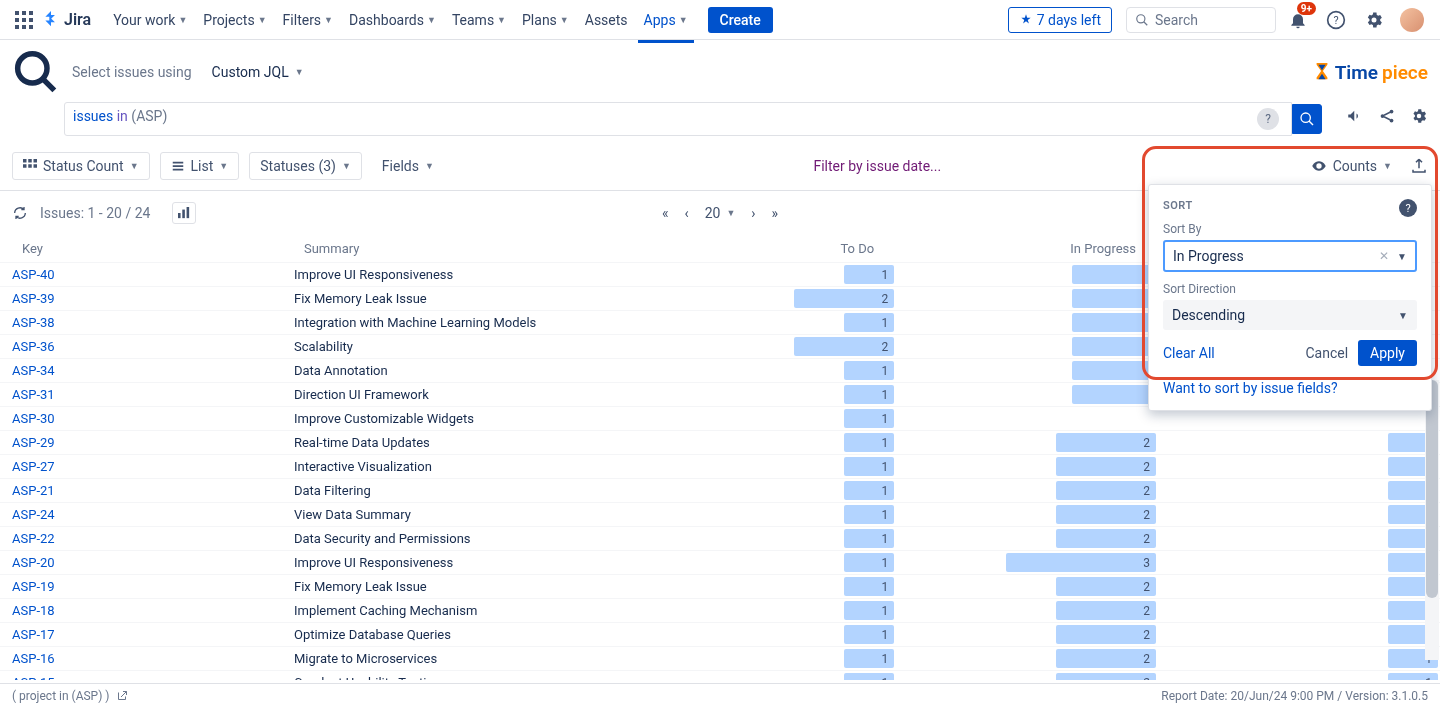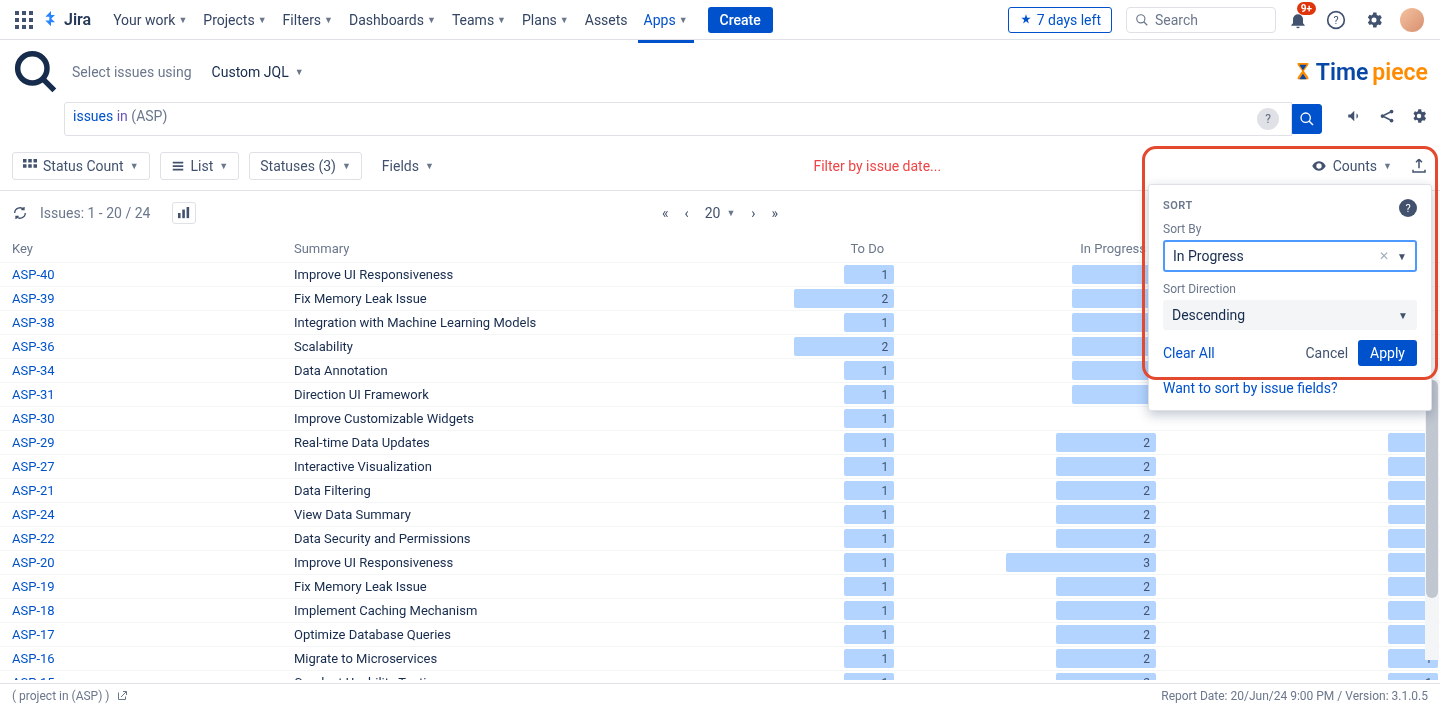--- a/index.html
+++ b/index.html
@@ -20,55 +20,55 @@
 .search-box { width: 150px; border:1px solid #dfe1e6; border-radius:4px; padding:4px 8px; display:flex; align-items:center; gap:6px; color:#6b778c; margin-left:8px; cursor:text;}
 .top-icon { width:32px; height:32px; display:flex; align-items:center; justify-content:center; color:#42526e; border-radius:50%; cursor:pointer; position:relative; }
 .notif-badge { position:absolute; top:-2px; right:-2px; background:#de350b; color:#fff; font-size:10px; padding:1px 4px; border-radius:8px; font-weight:700;}
 .avatar { width:24px; height:24px; border-radius:50%; background:linear-gradient(135deg,#f4c2a1,#d89070); }
 
 
 .subhead { display:flex; align-items:center; padding: 8px 12px 0 12px; gap:12px; }
 .big-search { width:48px; height:48px; display:flex; align-items:center; justify-content:center; }
 .sel-row { display:flex; align-items:center; gap:10px; font-size:14px; color:#6b778c; flex:1; }
 .custom-jql { color:#172b4d; padding:4px 10px; border-radius:3px; display:flex; align-items:center; gap:6px; cursor:pointer;}
-.timepiece { display:flex; align-items:center; gap:4px; font-size:23px; font-weight:600; }
+.timepiece { display:flex; align-items:center; gap:4px; font-size:19px; font-weight:600; }
 .timepiece .t1 { color:#0747a6; }
 .timepiece .t2 { color:#ff8b00; }
 .jql-bar { margin: 6px 12px 0 64px; display:flex; align-items:center; }
 .jql-input { flex:1; border:1px solid #dfe1e6; border-radius:3px 0 0 3px; padding:5px 8px; font-size:14px; color:#6b778c; }
 .jql-input .proj { color:#0052cc; }
 .jql-input .in { color:#6554c0; }
 .help-q { width:22px; height:22px; border-radius:50%; background:#dfe1e6; display:inline-flex; align-items:center; justify-content:center; color:#5e6c84; font-size:12px; margin-right:4px;}
 .search-run { width:30px; height:30px; background:#0052cc; color:#fff; display:flex; align-items:center; justify-content:center; border-radius:0 3px 3px 0; cursor:pointer; border:1px solid #0052cc;}
 .right-icons { margin-left:auto; display:flex; gap:14px; padding:0 12px; color:#42526e;}
 .right-icons span { cursor:pointer; }
 
 
 .toolbar { display:flex; align-items:center; gap:10px; padding: 10px 12px; border-bottom: 1px solid #dfe1e6; margin-top: 6px; }
 .pill { border:1px solid #dfe1e6; border-radius:3px; padding:5px 10px; display:flex; align-items:center; gap:6px; font-size:14px; color:#42526e; cursor:pointer; background:#fff;}
 .pill.no-border { border:none; }
-.center-filter { flex:1; text-align:center; color:#ef4444; font-size:14px; }
+.center-filter { flex:1; text-align:center; color:#701a75; font-size:14px; }
 .counts { display:flex; align-items:center; gap:6px; color:#42526e; cursor:pointer; }
 
 
 .pager { display:flex; align-items:center; padding:8px 12px; gap:12px; position:relative;}
 .issues-txt { color:#6b778c; font-size:14px; display:flex; align-items:center; gap:22px;}
 .refresh { color:#42526e; cursor:pointer;}
 .chartbtn { width:24px; height:22px; border:1px solid #dfe1e6; border-radius:3px; display:flex; align-items:center; justify-content:center; cursor:pointer;}
 .pager-center { position:absolute; left:50%; transform:translateX(-50%); display:flex; align-items:center; gap:16px; color:#42526e; }
 .pager-center span { cursor:pointer; }
 .pgsize { display:flex; align-items:center; gap:6px; }
 .pager-right { margin-left:auto; display:flex; gap:10px; }
 .btn-outline { border:1px solid #dfe1e6; border-radius:3px; padding:5px 10px; display:flex; align-items:center; gap:6px; cursor:pointer; color:#42526e; font-size:14px;}
 .btn-sort { background:#253858; color:#fff; border:1px solid #253858; border-radius:3px; padding:5px 10px; display:flex; align-items:center; gap:6px; cursor:pointer; font-size:14px;}
 
 
 .table-wrap { height: 445px; overflow-y: auto; border-top:0; }
 table { width:100%; border-collapse:collapse; }
-th { text-align:left; font-weight:400; color:#6b778c; font-size:13px; padding:6px 12px; position:sticky; top:0; background:#fff; }
+th { text-align:left; font-weight:400; color:#6b778c; font-size:13px; padding:6px 22px; position:sticky; top:0; background:#fff; }
 td { padding:4px 12px; border-top:1px solid #f4f5f7; font-size:13px; height:24px; vertical-align:middle;}
 .key-link { color:#0052cc; cursor:pointer; }
 .barcell { text-align:right; position:relative; height:22px;}
 .bar { position:absolute; right:2px; top:2px; bottom:2px; background:#b3d4ff; border-radius:2px; display:flex; align-items:center; justify-content:flex-end; padding-right:6px; color:#42526e; font-size:12px;}
 th.num { text-align:right; }
 
 
 .sort-panel { position:absolute; right:8px; top:184px; width:284px; background:#fff; border:1px solid #dfe1e6; border-radius:3px; box-shadow:0 4px 12px rgba(9,30,66,.25); padding:14px; z-index:20;}
 .sort-panel h5 { font-size:11px; color:#6b778c; letter-spacing:.5px; font-weight:600;}
 .sort-panel .qicon { float:right; width:18px; height:18px; border-radius:50%; background:#42526e; color:#fff; display:flex; align-items:center; justify-content:center; font-size:11px; cursor:pointer;}

